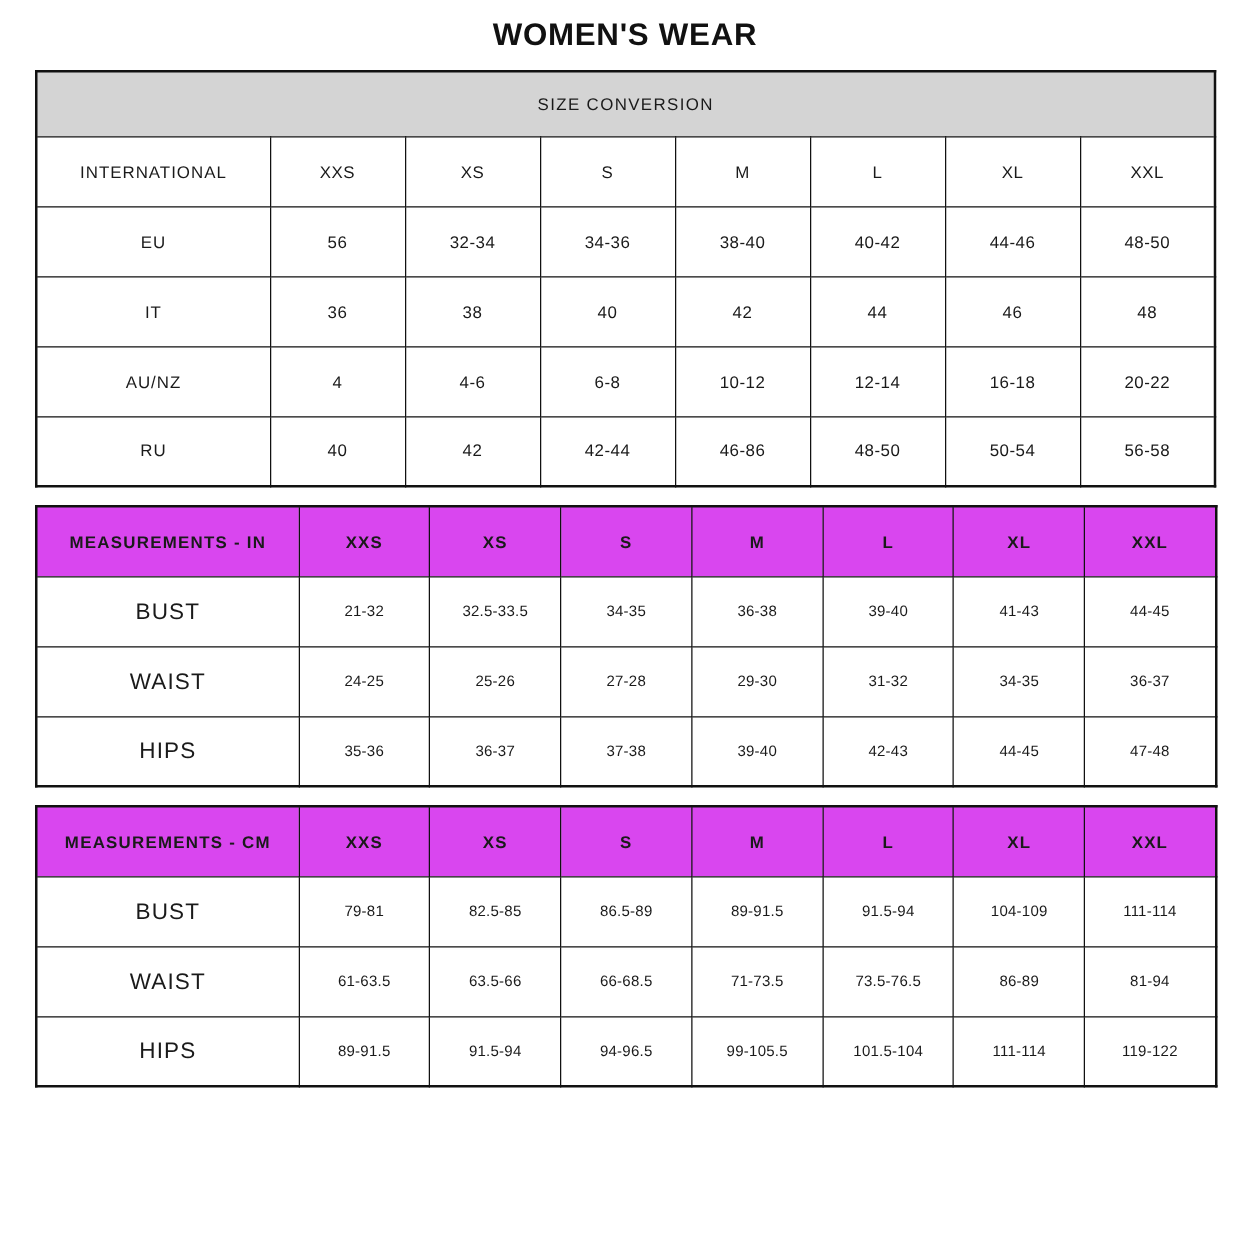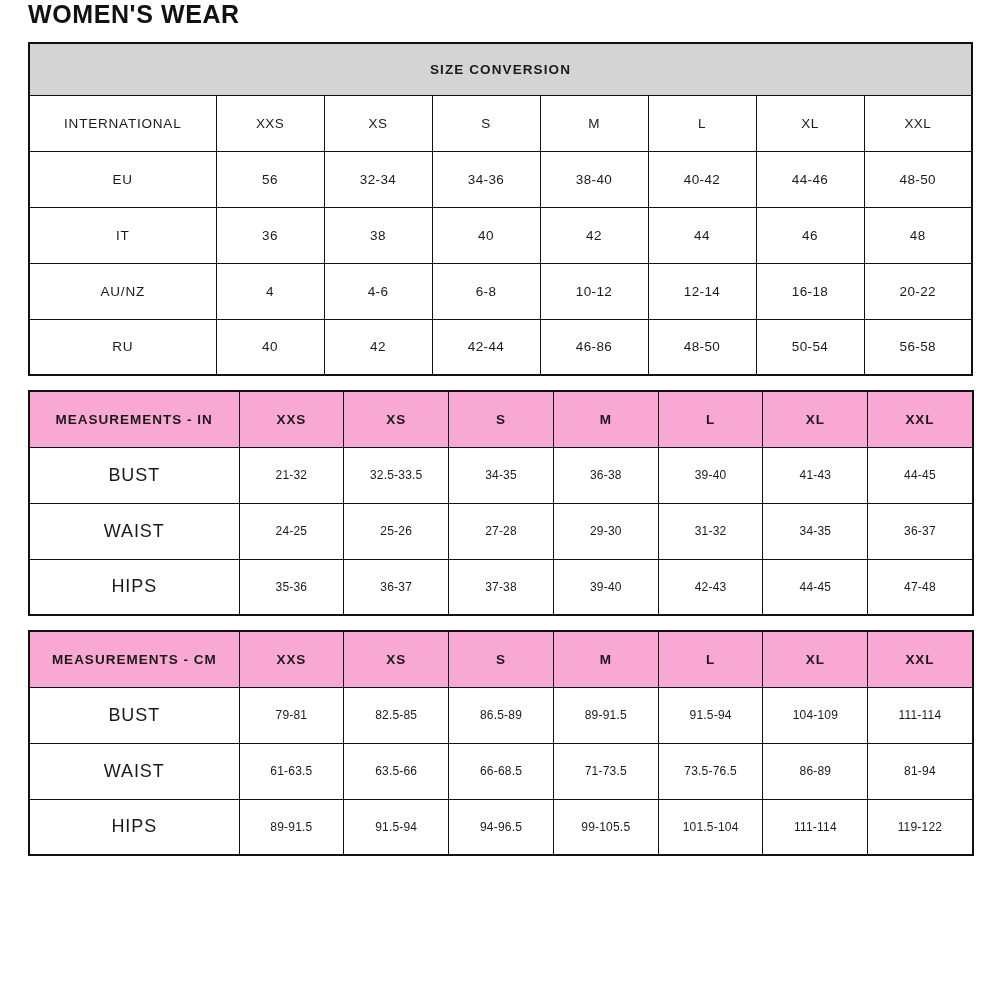--- a/index.html
+++ b/index.html
@@ -15,23 +15,25 @@
     -webkit-font-smoothing: antialiased;
   }
   .page {
     width: 1000px;
     height: 1000px;
     box-sizing: border-box;
     padding: 0 28px;
     position: relative;
   }
   .page-title {
+    text-align: center;
     font-size: 25px;
     font-weight: 600;
     letter-spacing: 0.6px;
+    padding-top: 14px;
     padding-bottom: 13px;
     color: #111;
   }
   table {
     border-collapse: collapse;
     width: 944px;
     table-layout: fixed;
   }
   table.conv, table.meas {
     border: 2px solid #111;
@@ -42,32 +44,32 @@
     font-weight: 400;
     font-size: 13.5px;
     letter-spacing: 0.4px;
     color: #1a1a1a;
     padding: 0;
     height: 56px;
     box-sizing: border-box;
   }
   .banner {
     background: #d4d4d4;
-    font-weight: 700;
+    font-weight: 400;
     font-size: 13.5px;
     letter-spacing: 1.1px;
     height: 52px;
   }
   .conv td.rowlabel {
     font-size: 13.5px;
     letter-spacing: 0.8px;
     margin-top: 24px;
   }
   .meas thead th {
-    background: #f9a8d4;
+    background: #d946ef;
     font-weight: 700;
     font-size: 13.5px;
     letter-spacing: 0.9px;
     height: 56px;
   }
   .meas thead th.lead {
     letter-spacing: 1.0px;
   }
   .meas td.rowlabel {
     font-size: 18px;

